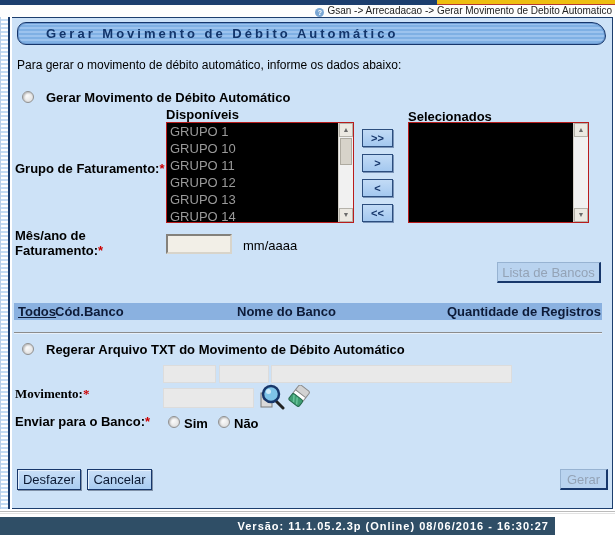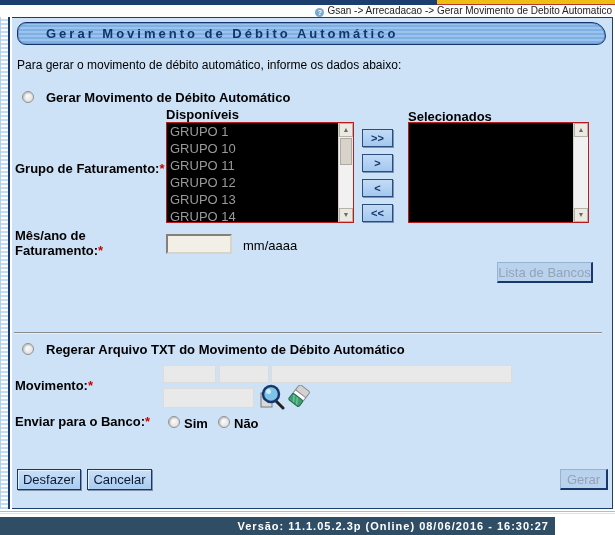--- a/index.html
+++ b/index.html
@@ -140,28 +140,34 @@
       <div class="varrow down">▼</div>
     </div>
   </div>
 
   <div class="blabel" style="left:3px; top:210px; width:120px;">
     <span>Mês/ano de Faturamento:</span><span class="req">*</span>
   </div>
   <input class="textinput" style="left: 154px; top: 216px; width: 66px; height: 20px;" value="">
   <div class="plain" style="left:231px; top:220px;">mm/aaaa</div>
 
-  <div class="btn disabled" style="left:485px; top:244px; width:96px;">Lista de Bancos</div>
-
+  <div class="btn disabled" style="left:485px; top:244px; width:104px;">Lista de Bancos</div>
+
+  <div class="thead">
+    <span class="th-todos">Todos</span>
+    <span class="th-cod">Cód.Banco</span>
+    <span class="th-nome">Nome do Banco</span>
+    <span class="th-qtd">Quantidade de Registros</span>
+  </div>
   <div class="tsep"></div>
 
   <div class="radio" style="left:10px; top:325px;"></div>
   <div class="blabel" style="left:34px; top:324px;">Regerar Arquivo TXT do Movimento de Débito Automático</div>
 
-  <div class="blabel" style="left:3px; top:360px;">
+  <div class="blabel" style="left:3px; top:368px;font-family:Liberation Serif, serif;">
     <span>Movimento:</span><span class="req">*</span>
   </div>
   <input class="grayfield" style="left: 151px; top: 347px; width: 53px; height: 18px;" value="">
   <input class="grayfield" style="left: 207px; top: 347px; width: 50px; height: 18px;" value="">
   <input class="grayfield" style="left: 259px; top: 347px; width: 241px; height: 18px;" value="">
   <input class="grayfield" style="left: 151px; top: 370px; width: 91px; height: 20px;" value="">
 
   <svg class="icon26" style="left:247px; top:366px;" viewBox="0 0 26 26">
     <rect x="2" y="9" width="11" height="14" fill="#d9d9d9" stroke="#7a7a7a" stroke-width="1"></rect>
     <rect x="4" y="12" width="7" height="1" fill="#9a9a9a"></rect>

